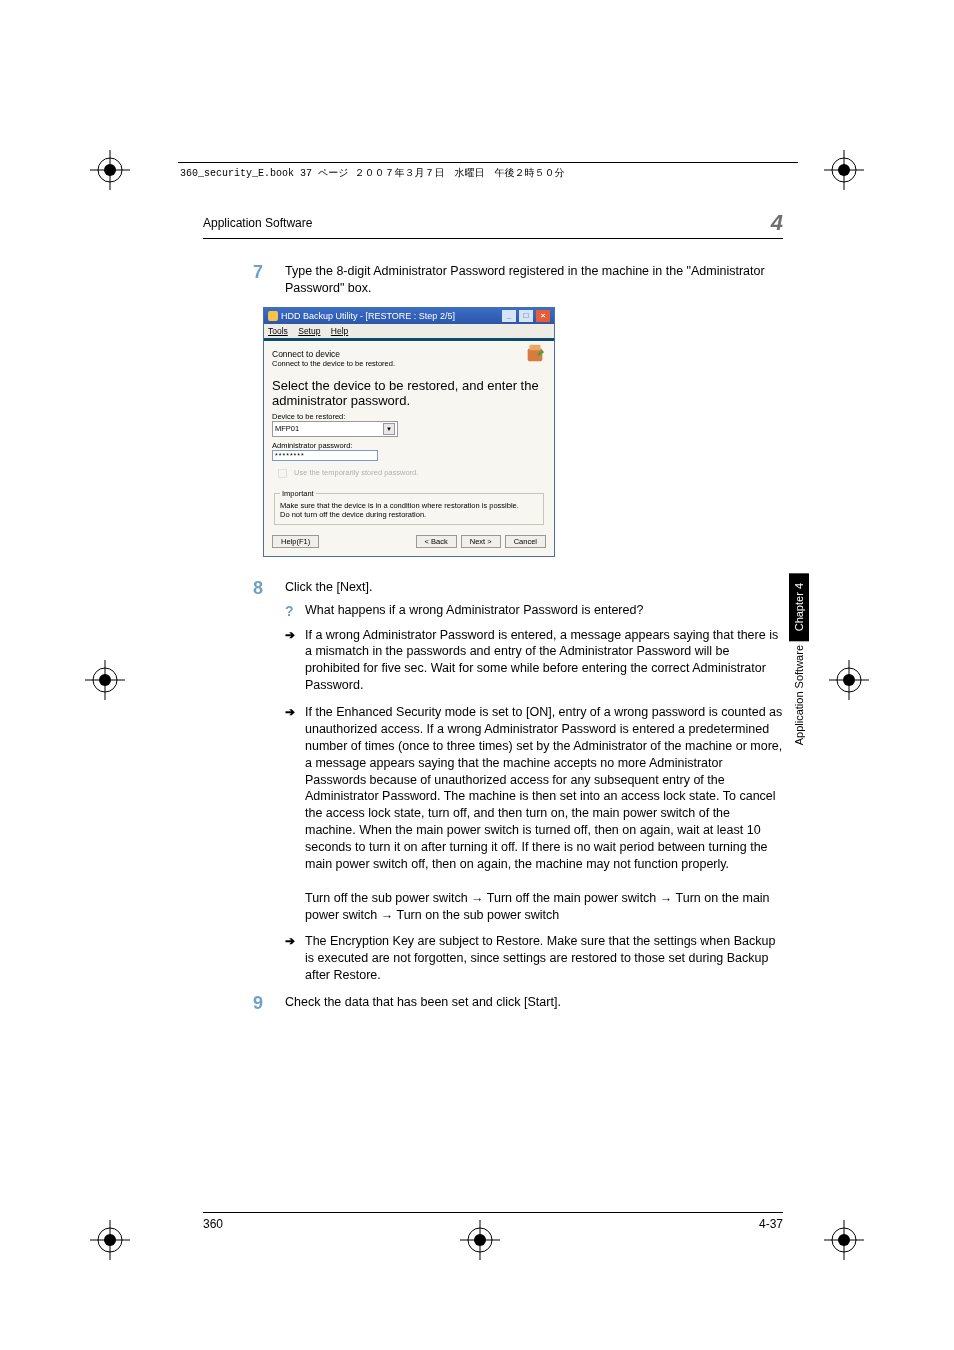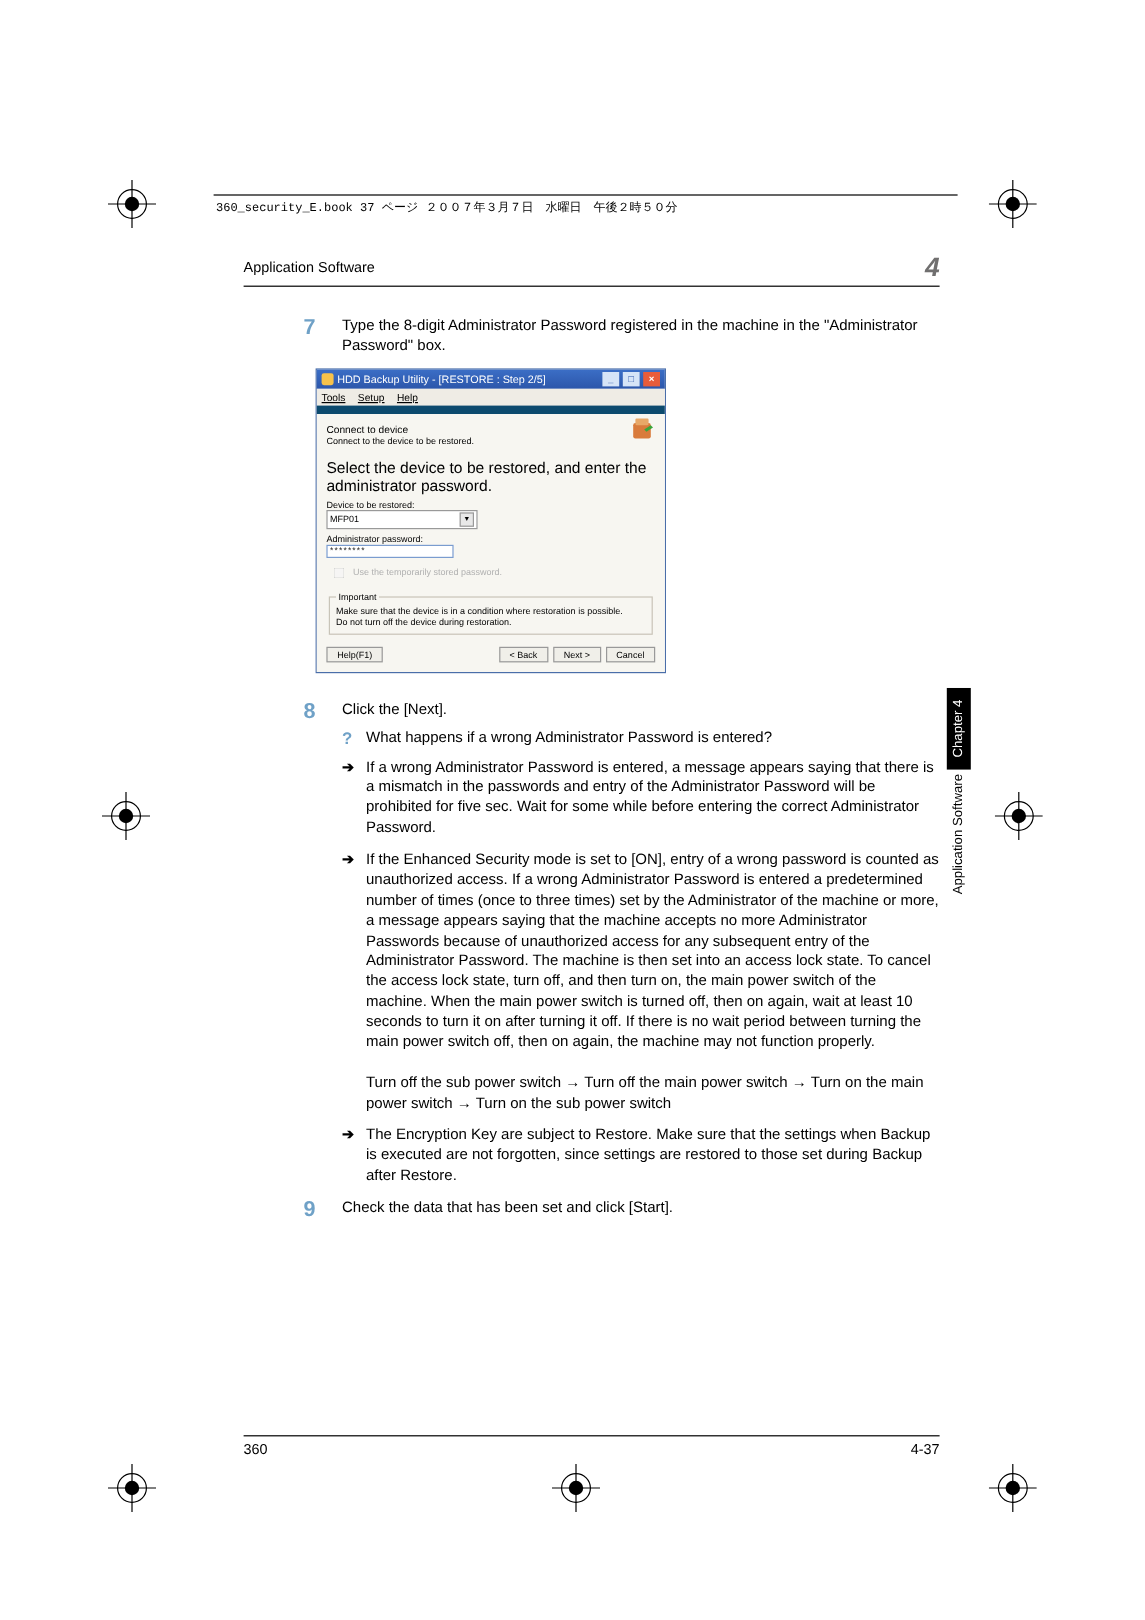--- a/index.html
+++ b/index.html
@@ -106,21 +106,21 @@
     width: 14px; height: 12px; display:inline-flex; align-items:center; justify-content:center;
     font-size:8px; font-weight:bold;
   }
   .minbtn { background:#d6e4f7; color:#2c56aa; }
   .maxbtn { background:#d6e4f7; color:#2c56aa; }
   .closebtn { background:#e85c3a; color:#fff; }
   .ss-menu {
     font-size: 8.5px;
     background:#efece5;
     padding: 2px 4px;
-    border-bottom:7px solid #0c4a6e;
+    border-bottom:3px solid #0c4a6e;
   }
   .ss-menu span { margin-right: 8px; text-decoration: underline; }
   .ss-body {
     background:#f7f6f1;
     padding: 8px;
     font-size: 8px;
     color:#000;
   }
   .ss-body .heading { font-weight:normal; font-size:8.5px; }
   .ss-body .sub { font-size:7.5px; margin-bottom:6px; }
@@ -183,21 +183,21 @@
   }
   .sidebar-section {
     writing-mode: vertical-rl;
     transform: rotate(180deg);
     font-size:11px;
     padding: 10px 4px 0;
     margin-top: 4px;
   }
   .footer {
     position:absolute;
-    bottom: 16px;
+    bottom: 0;
     width:100%;
     border-top:0.5px solid #000;
     display:flex;
     justify-content:space-between;
     font-size:12px;
     padding-top:4px;
   }
   .content-wrap {
     position: relative;
     height: 968px;

